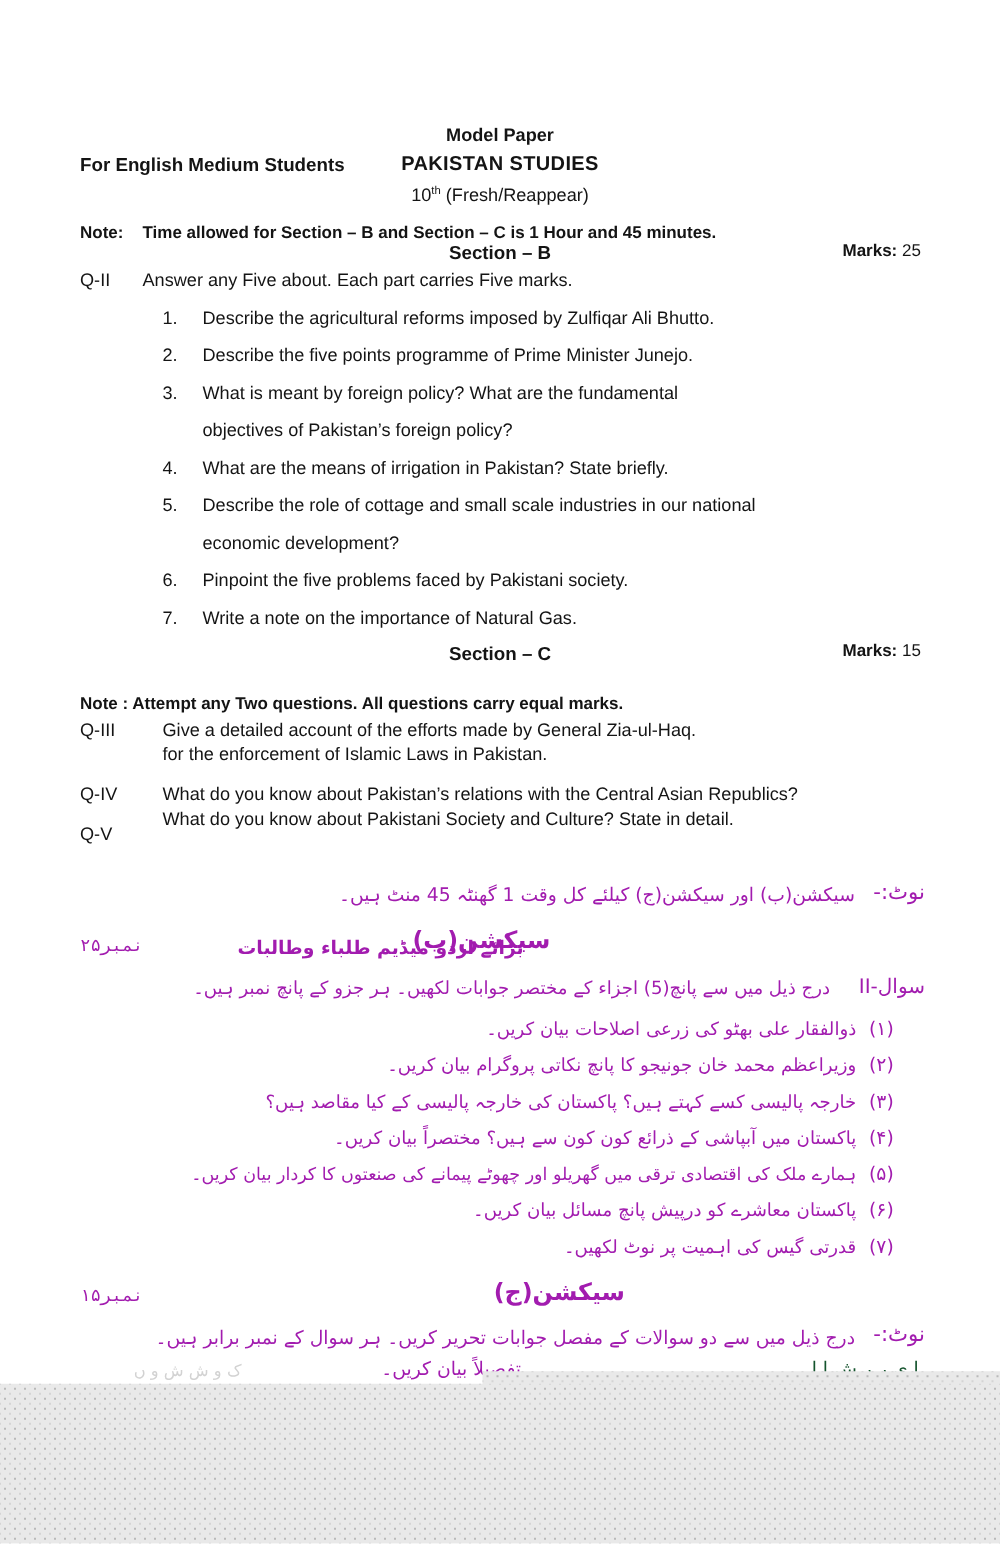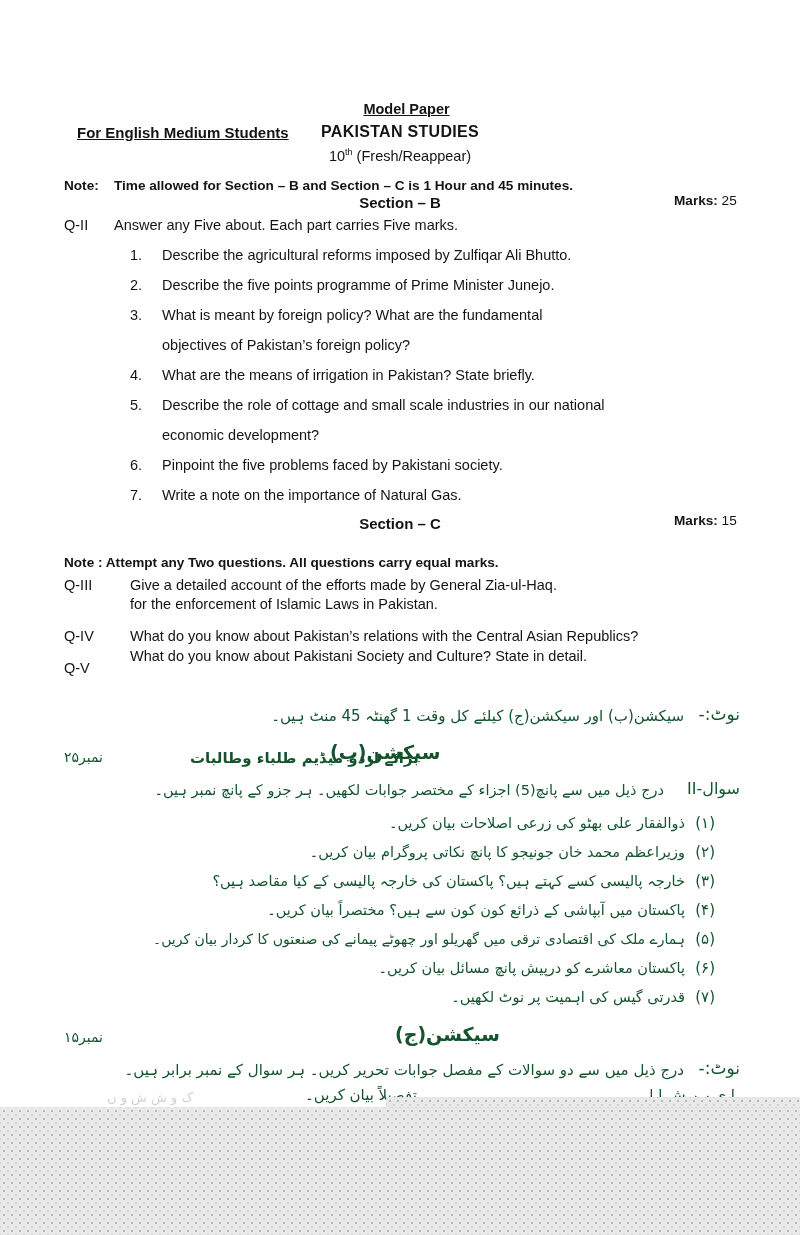--- a/index.html
+++ b/index.html
@@ -1,28 +1,28 @@
 <!DOCTYPE html>
 <html><head>
 <meta charset="utf-8">
 <style>
   html,body{margin:0;padding:0;background:#ffffff;}
   #page{position:relative;width:800px;height:1235px;margin:0 auto;background:#ffffff;overflow:hidden;}
   .abs{position:absolute;white-space:nowrap;}
   .en{font-family:"Liberation Sans",sans-serif;color:#141414;font-size:14.5px;text-align:right;}
-  .ur{font-family:"DejaVu Sans",sans-serif;direction:rtl;color:#14532d;font-size:15px;}
+  .ur{font-family:"DejaVu Sans",sans-serif;direction:rtl;color:#a21caf;font-size:15px;}
   .b{font-weight:bold;}
-  .u{text-decoration:underline;margin-left:13px;}
+  .u{}
   .center{left:0;right:0;text-align:center;}
   .small{font-size:13.6px;}
   .title{font-size:16px;letter-spacing:.3px;}
   .h15{font-size:15px;}
   sup{font-size:9px;}
   .urh{font-size:19px;font-weight:bold;}
-  .urs{font-size:14px;}
+  .urs{font-size:14px;font-family:Liberation Mono, monospace;}
   .faded{color:#14532d;}
   .veryfaint{color:#d2d2d2;margin-left:32px;}
   .dotgrid{
     background-color:#e9e9e9;
     background-image:
       radial-gradient(circle,#b9b9b9 0.8px,rgba(0,0,0,0) 1px),
       radial-gradient(circle,#d4d4d4 0.8px,rgba(0,0,0,0) 1px);
     background-size:8px 8px,8px 8px;
     background-position:0 0,4px 4px;
   }

